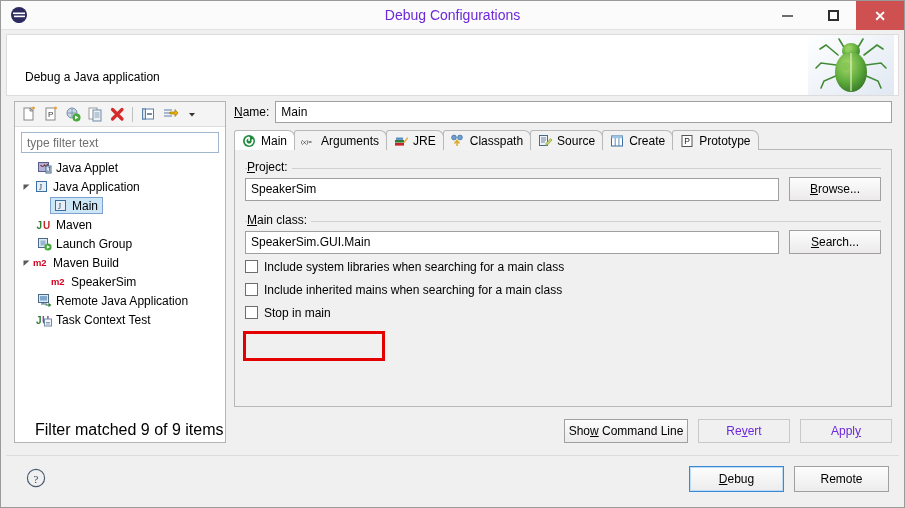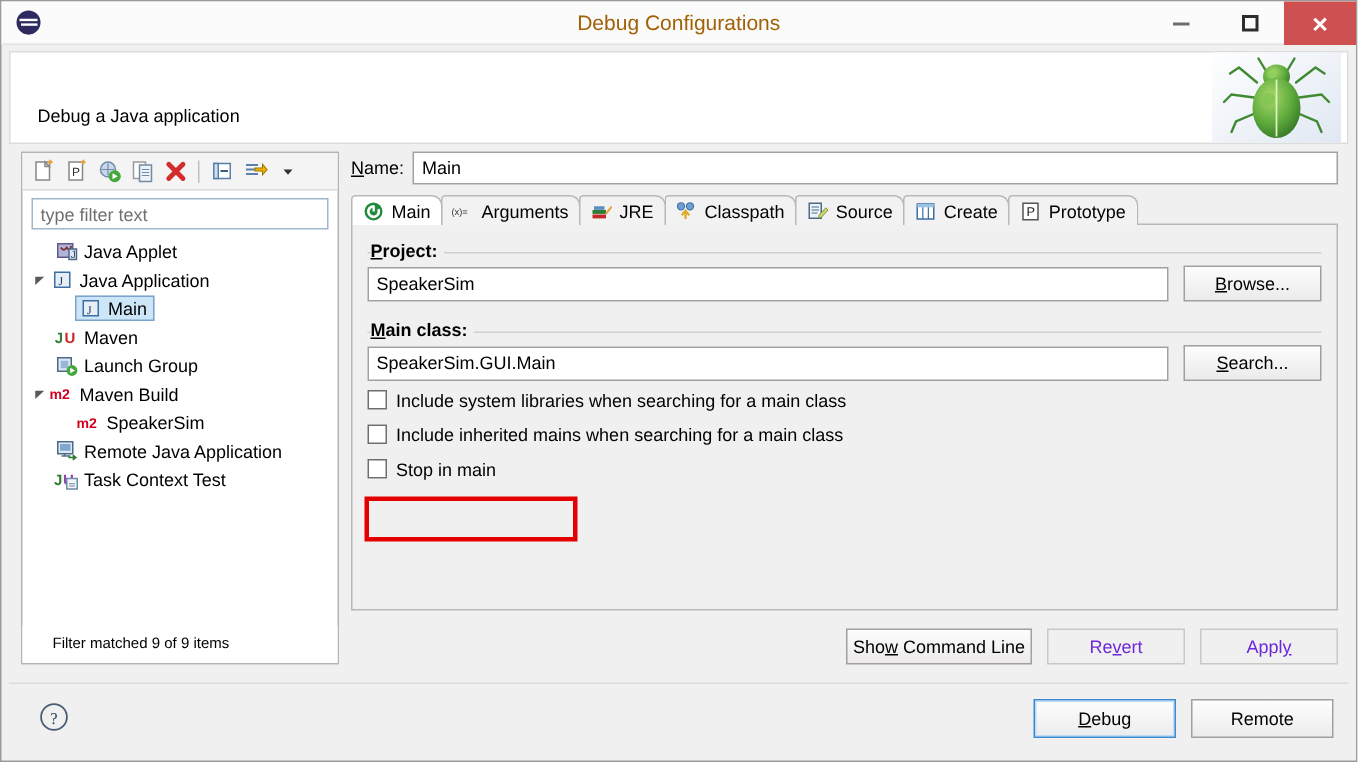--- a/index.html
+++ b/index.html
@@ -29,21 +29,21 @@
     border-bottom: 1px solid #e2e2e2;
   }
   #app-icon {
     position: absolute; left: 9px; top: 5px;
     width: 18px; height: 18px;
   }
   #title-text {
     position: absolute; left: 0; right: 0; top: 6px;
     text-align: center;
     font-size: 14px;
-    color: #a16207;
+    color: #6d28d9;
     font-family: "Liberation Sans", sans-serif;
   }
   .winbtn {
     position: absolute; top: 0;
     height: 29px;
     display: flex; align-items: center; justify-content: center;
     cursor: default;
   }
   #btn-min  { right: 94px; width: 46px; }
   #btn-max  { right: 48px; width: 46px; }
@@ -148,21 +148,21 @@
     display: inline-flex; align-items: center; justify-content: center;
     flex: 0 0 16px;
   }
   .tree-label { font-size: 12px; color: #000; }
   #tree-status {
     position: absolute;
     left: 0; right: 0; bottom: 0;
     height: 25px;
     padding-left: 20px;
     display: flex; align-items: center;
-    font-size: 10px; color: #000;
+    font-size: 16px; color: #000;
     background: #fff;
   }
 
   
   #right-pane {
     position: absolute;
     left: 228px; top: 3px;
     width: 658px; height: 342px;
   }
   #name-row {
@@ -227,21 +227,20 @@
 
   .group { position: relative; margin-top: 2px; }
   .group-title {
     font-size: 12px;
     background: #f0f0f0;
     padding-right: 4px;
     display: inline-block;
     position: relative;
     z-index: 2;
     margin-left: 2px;
-    font-weight: bold;
   }
   .group-line {
     position: absolute;
     left: 0; right: 0;
     top: 8px;
     height: 1px;
     background: #d0d0d0;
     z-index: 1;
   }
   .field-row {

